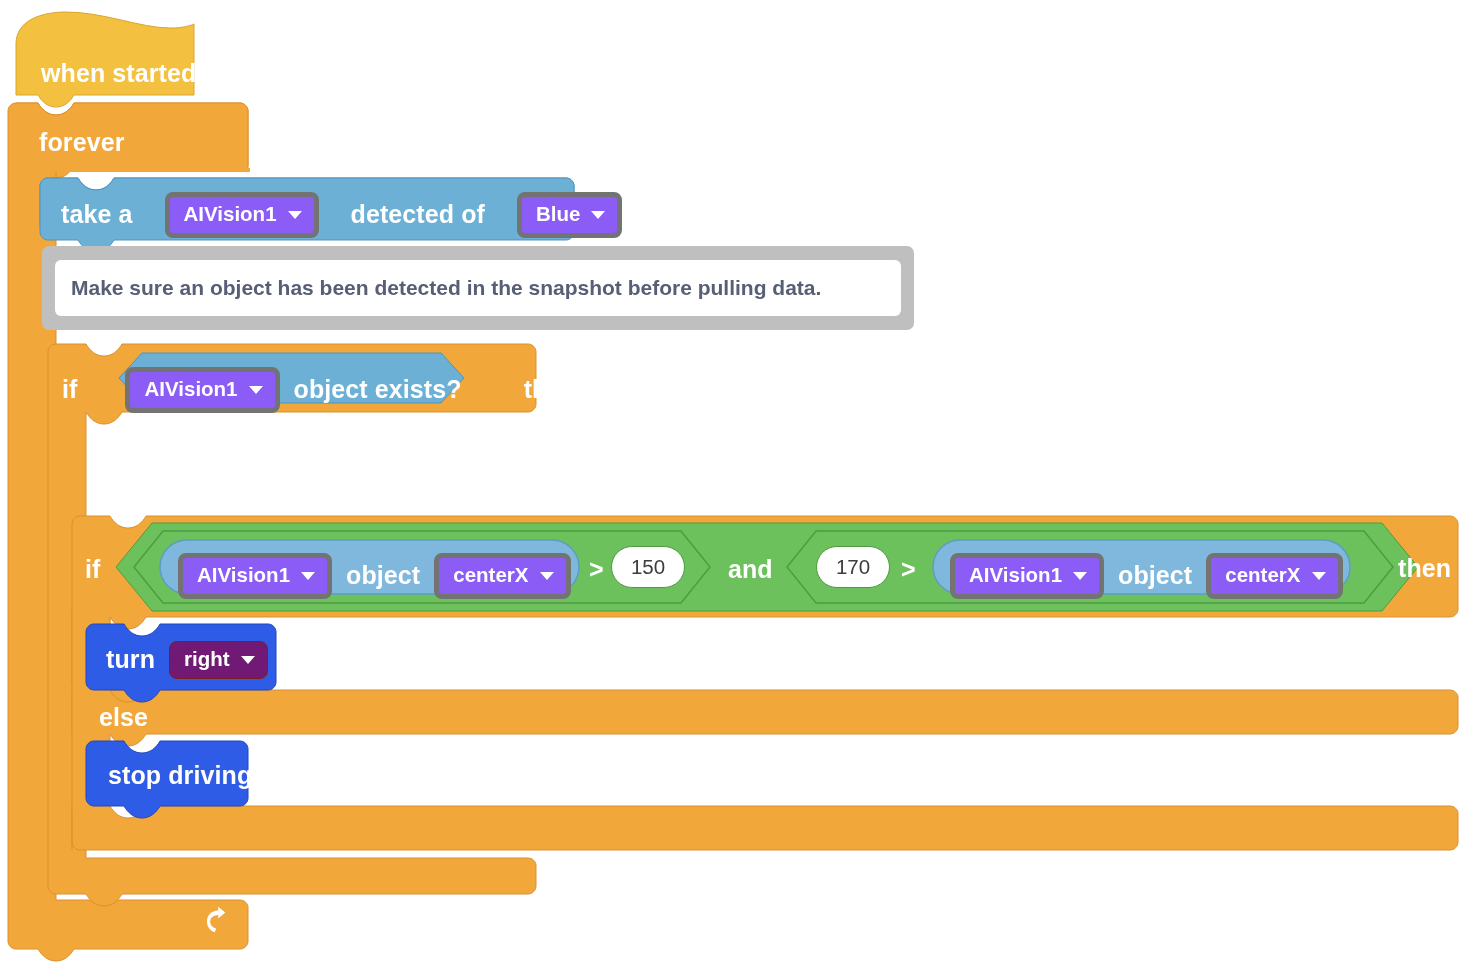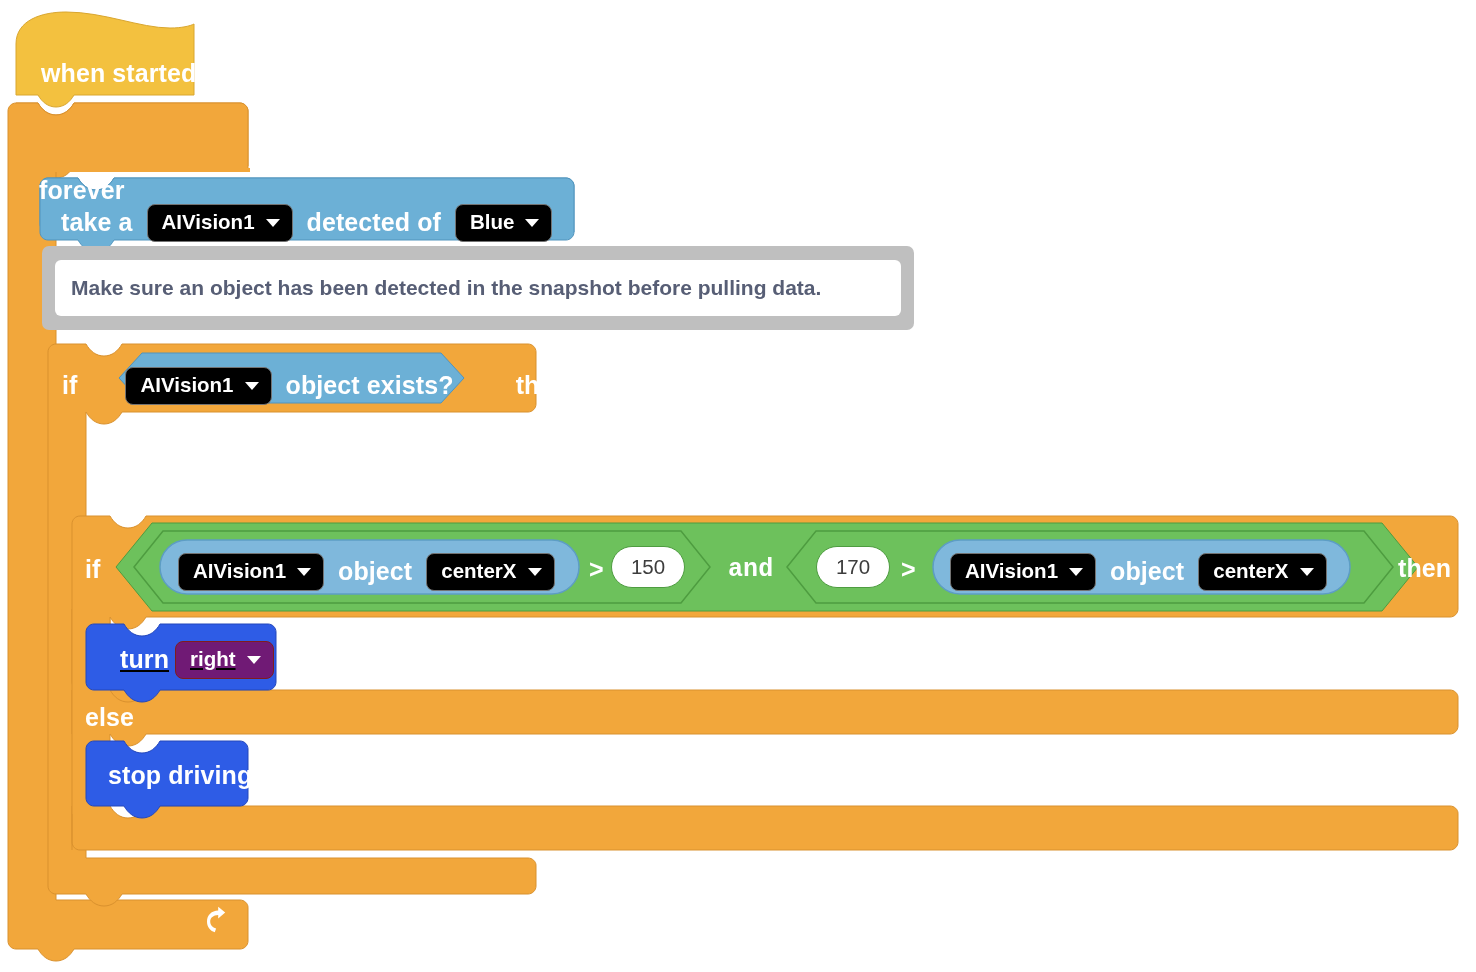--- a/index.html
+++ b/index.html
@@ -46,22 +46,22 @@
     box-sizing: border-box;
     white-space: nowrap;
   }
   .chip .chip-text {
     color: #ffffff;
     font-weight: bold;
     font-size: 20.5px;
     line-height: 1;
   }
   .chip-sens {           
-    background: #000000;
-    border: 1px solid #737373;
+    background: #8b5cf6;
+    border: 5px solid #737373;
   }
   .chip-motion {         
     background: #701a75;
     border: 1px solid #7f1d1d;
   }
   .caret {
     width: 0; height: 0;
     border-left: 7px solid transparent;
     border-right: 7px solid transparent;
     border-top: 8px solid #ffffff;
@@ -252,23 +252,23 @@
 
     <g transform="translate(207,906)">
       <path fill="#ffffff" d="M11.2,0.8 L18.2,6.6 L11.2,12.4 L11.2,8.9
            C6.3,9.1 3.2,11.6 3.2,15.6 C3.2,19.1 5.6,21.6 9.1,22.4
            L7.8,26.2 C2.9,25 0,20.9 0,15.6 C0,9.0 4.6,4.9 11.2,4.6 Z"></path>
     </g>
   </svg>
 
   <div class="layer blk-label" style="left:41px; top:61px;">when started</div>
 
-  <div class="layer blk-label" style="left:39px; top:130px;margin-top:48px;">forever</div>
-
-  <div class="layer" style="left:61px; top:192px; display:flex; align-items:center; gap:14px;margin-top:12px;">
+  <div class="layer blk-label" style="left:39px; top:130px;">forever</div>
+
+  <div class="layer" style="left:61px; top:192px; display:flex; align-items:center; gap:32px;">
     <span class="blk-label">take a</span>
     <span class="chip chip-sens">
       <span class="chip-text">AIVision1</span>
       <span class="caret"></span>
     </span>
     <span class="blk-label">detected of</span>
     <span class="chip chip-sens">
       <span class="chip-text">Blue</span>
       <span class="caret"></span>
     </span>
@@ -304,21 +304,21 @@
       <span class="caret"></span>
     </span>
   </div>
 
   <div class="layer blk-label" style="left:589px; top:557px;">&gt;</div>
 
   <div class="layer numfield" style="left:611px; top:546px;">
     <span>150</span>
   </div>
 
-  <div class="layer blk-label" style="left:728px; top:557px;font-family:Liberation Mono, monospace;">and</div>
+  <div class="layer blk-label" style="left:728px; top:557px;">and</div>
 
   <div class="layer numfield" style="left:816px; top:546px;">
     <span>170</span>
   </div>
 
   <div class="layer blk-label" style="left:901px; top:557px;">&gt;</div>
 
   <div class="layer" style="left:950px; top:553px; display:flex; align-items:center; gap:14px;">
     <span class="chip chip-sens">
       <span class="chip-text">AIVision1</span>
@@ -326,25 +326,25 @@
     </span>
     <span class="blk-label">object</span>
     <span class="chip chip-sens">
       <span class="chip-text">centerX</span>
       <span class="caret"></span>
     </span>
   </div>
 
   <div class="layer blk-label" style="left:1398px; top:556px;">then</div>
 
-  <div class="layer" style="left:120px; top:641px; display:flex; align-items:center; gap:6px;text-decoration:underline;">
+  <div class="layer" style="left:106px; top:641px; display:flex; align-items:center; gap:14px;">
     <span class="blk-label">turn</span>
     <span class="chip chip-motion">
       <span class="chip-text">right</span>
       <span class="caret"></span>
     </span>
   </div>
 
-  <div class="layer blk-label" style="left:85px; top:705px;">else</div>
+  <div class="layer blk-label" style="left:99px; top:705px;">else</div>
 
   <div class="layer blk-label" style="left:108px; top:763px;">stop driving</div>
 
 </div>
 
 </body></html>

